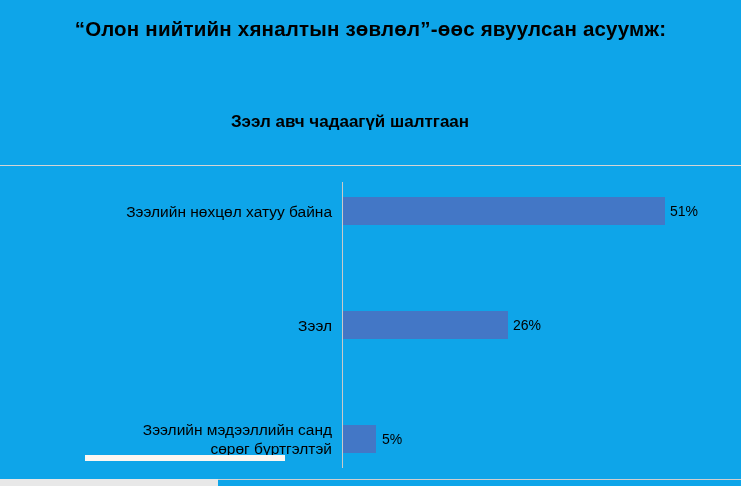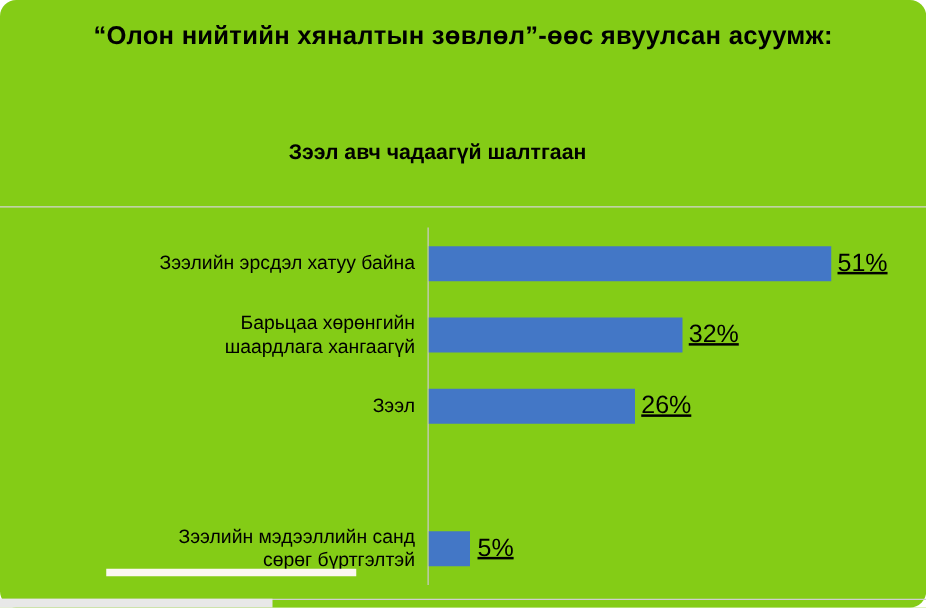--- a/index.html
+++ b/index.html
@@ -15,22 +15,21 @@
     color: #000000;
     position: relative;
   }
 
   #slide {
     position: absolute;
     left: 0;
     top: 0;
     width: 741px;
     height: 486px;
-    background: #84cc16;
-    border-radius: 13px;
+    background: #0ea5e9;
   }
 
   
   .slide-title {
     position: absolute;
     left: 0;
     top: 17px;
     width: 741px;
     text-align: center;
     font-size: 20.5px;
@@ -114,24 +113,23 @@
     top: 50%;
     transform: translateY(-50%);
     height: 28px;
     background: #4377c6;
   }
 
   .bar-value {
     position: absolute;
     top: 50%;
     transform: translateY(-50%);
-    font-size: 20px;
+    font-size: 14px;
     color: #000000;
     white-space: nowrap;
-    text-decoration: underline;
   }
 
   
   .bottom-rule {
     position: absolute;
     left: 0;
     top: 479px;
     width: 741px;
     height: 1px;
     background: #cfcfcf;
@@ -163,31 +161,25 @@
   <div class="chart-area">
 
     <div class="chart-title">Зээл авч чадаагүй шалтгаан</div>
 
     <div class="chart-top-rule"></div>
 
     <div class="plot">
       <div class="axis-line"></div>
 
       <div class="row" style="top:0px;">
-        <div class="cat-label">Зээлийн эрсдэл хатуу байна</div>
+        <div class="cat-label">Зээлийн нөхцөл хатуу байна</div>
         <div class="bar" style="width:322px;"></div>
         <div class="bar-value" style="left:670px;">51%</div>
       </div>
 
-      <div class="row" style="top:57px;">
-        <div class="cat-label">Барьцаа хөрөнгийн
-шаардлага хангаагүй</div>
-        <div class="bar" style="width:203px;"></div>
-        <div class="bar-value" style="left:551px;">32%</div>
-      </div>
 
       <div class="row" style="top:114px;">
         <div class="cat-label">Зээл</div>
         <div class="bar" style="width:165px;"></div>
         <div class="bar-value" style="left:513px;">26%</div>
       </div>
 
 
       <div class="row" style="top:228px;">
         <div class="cat-label">Зээлийн мэдээллийн санд

